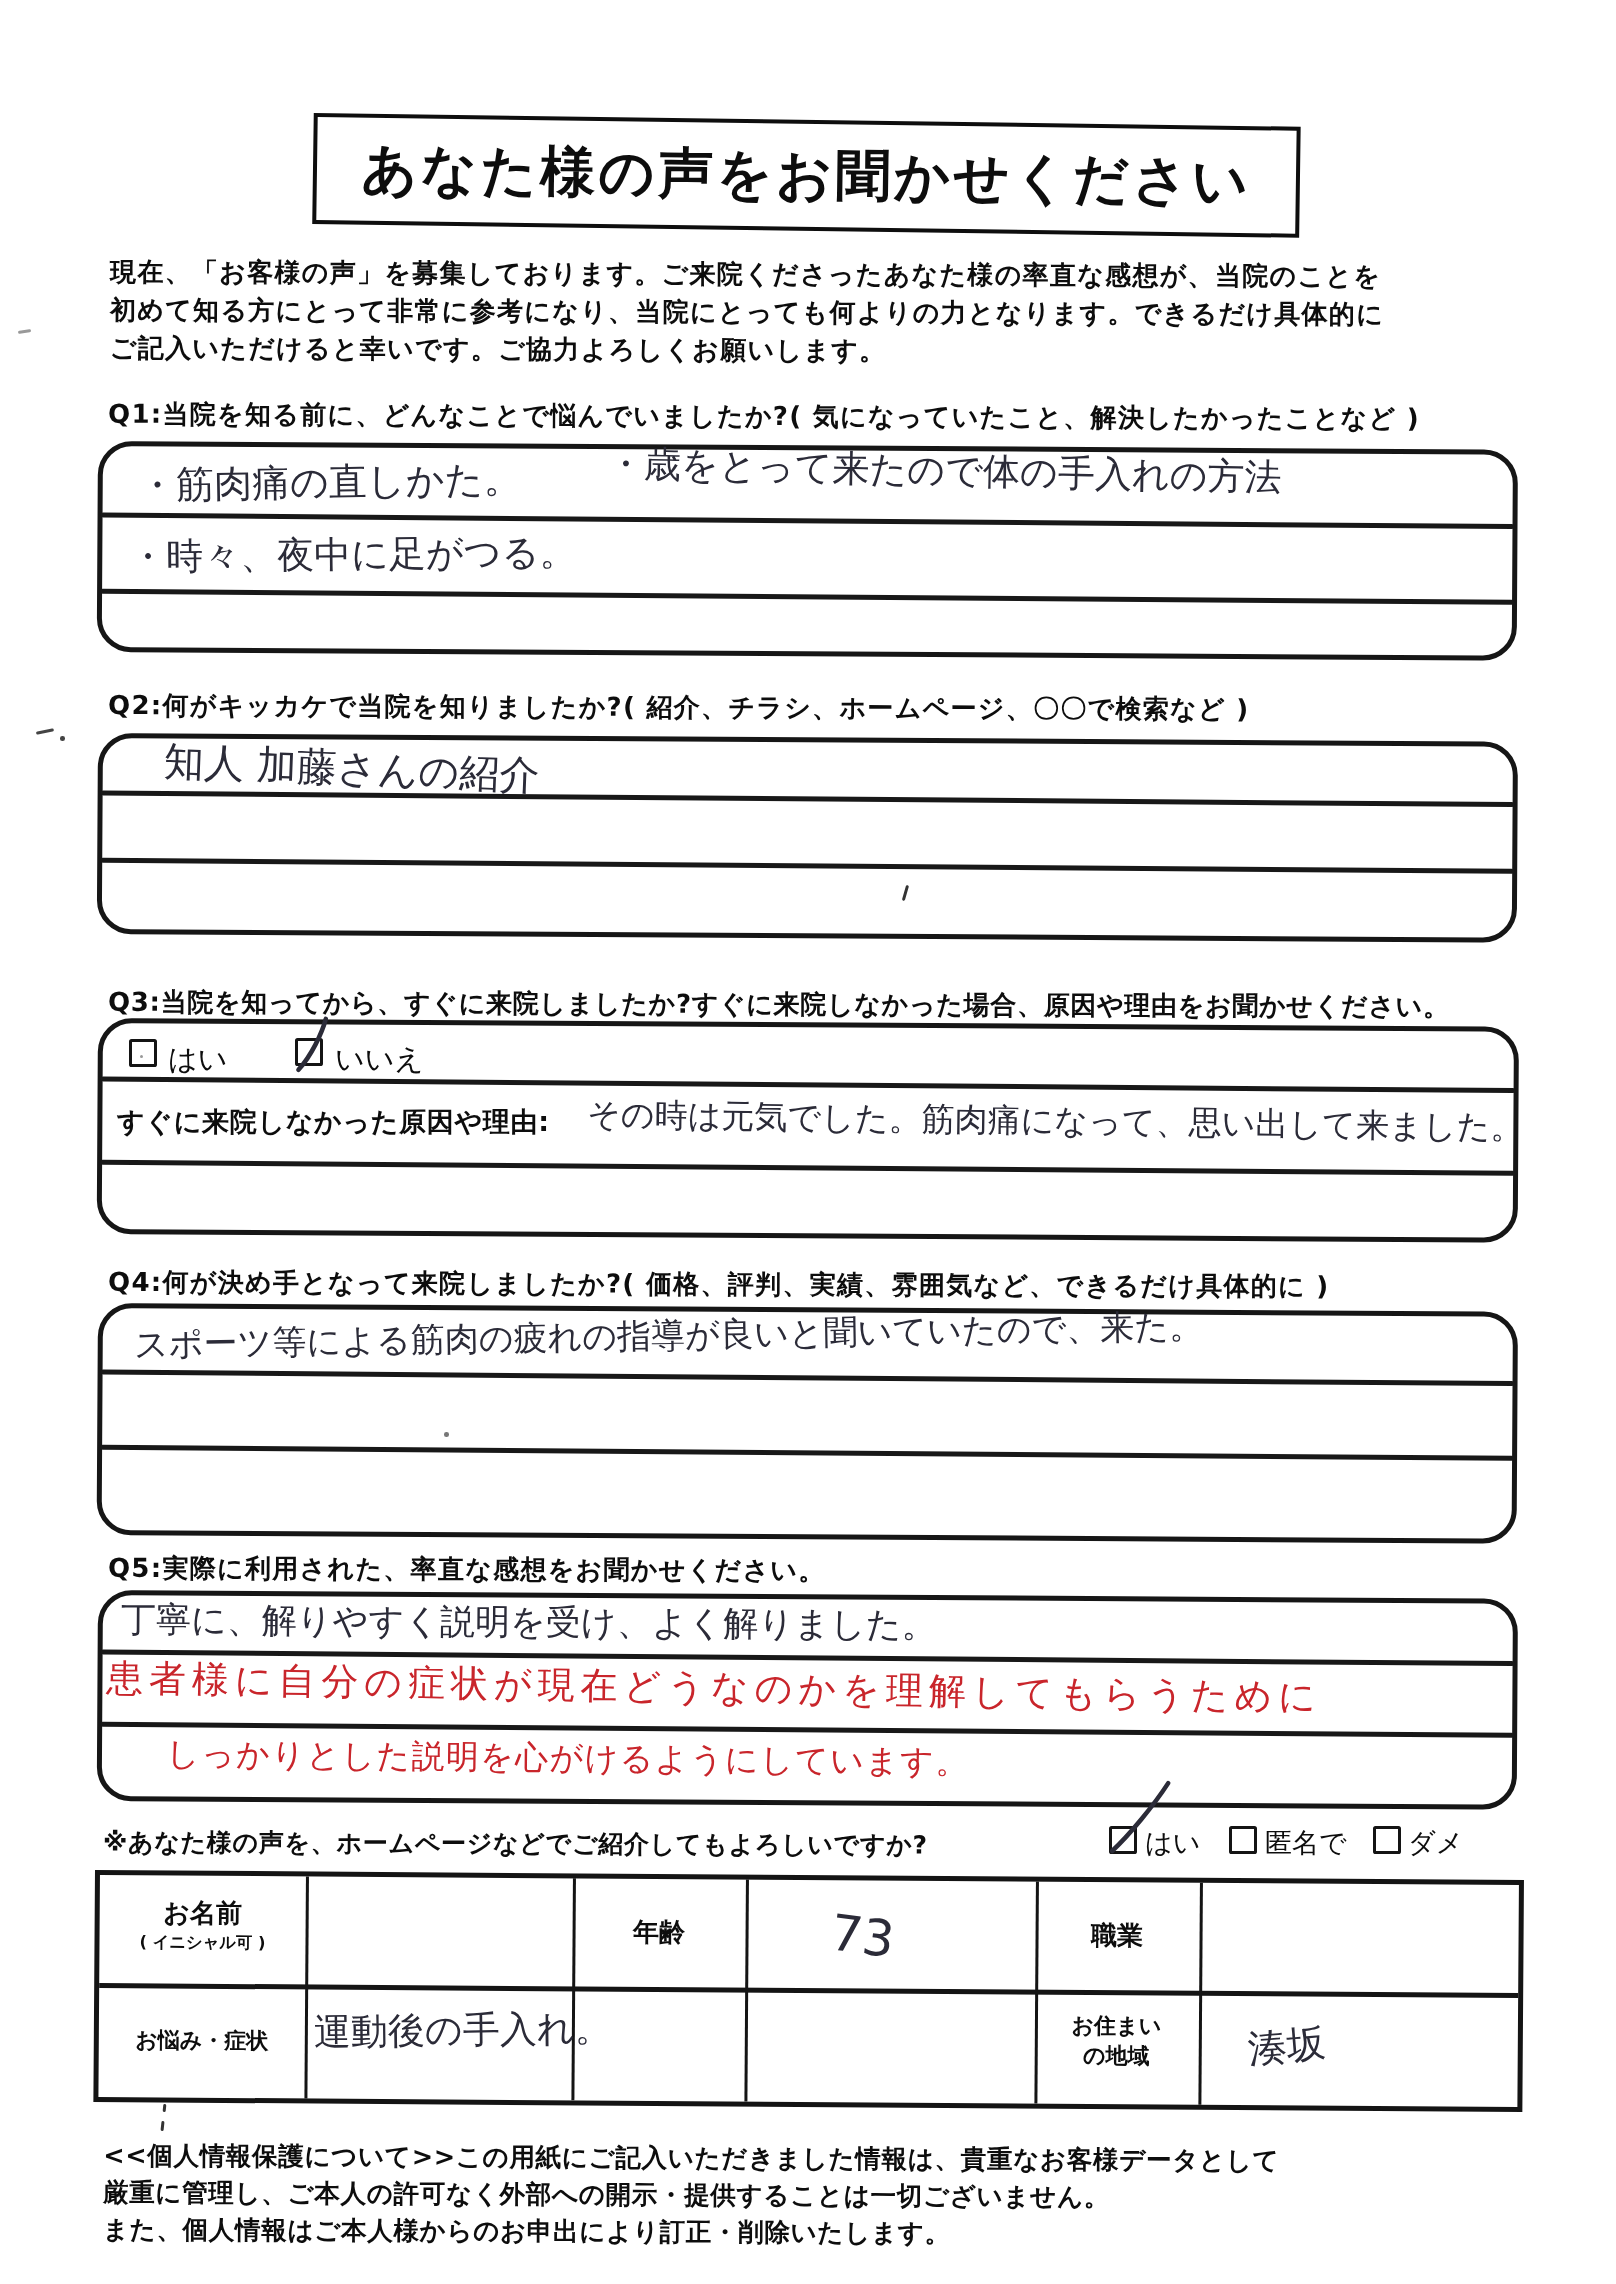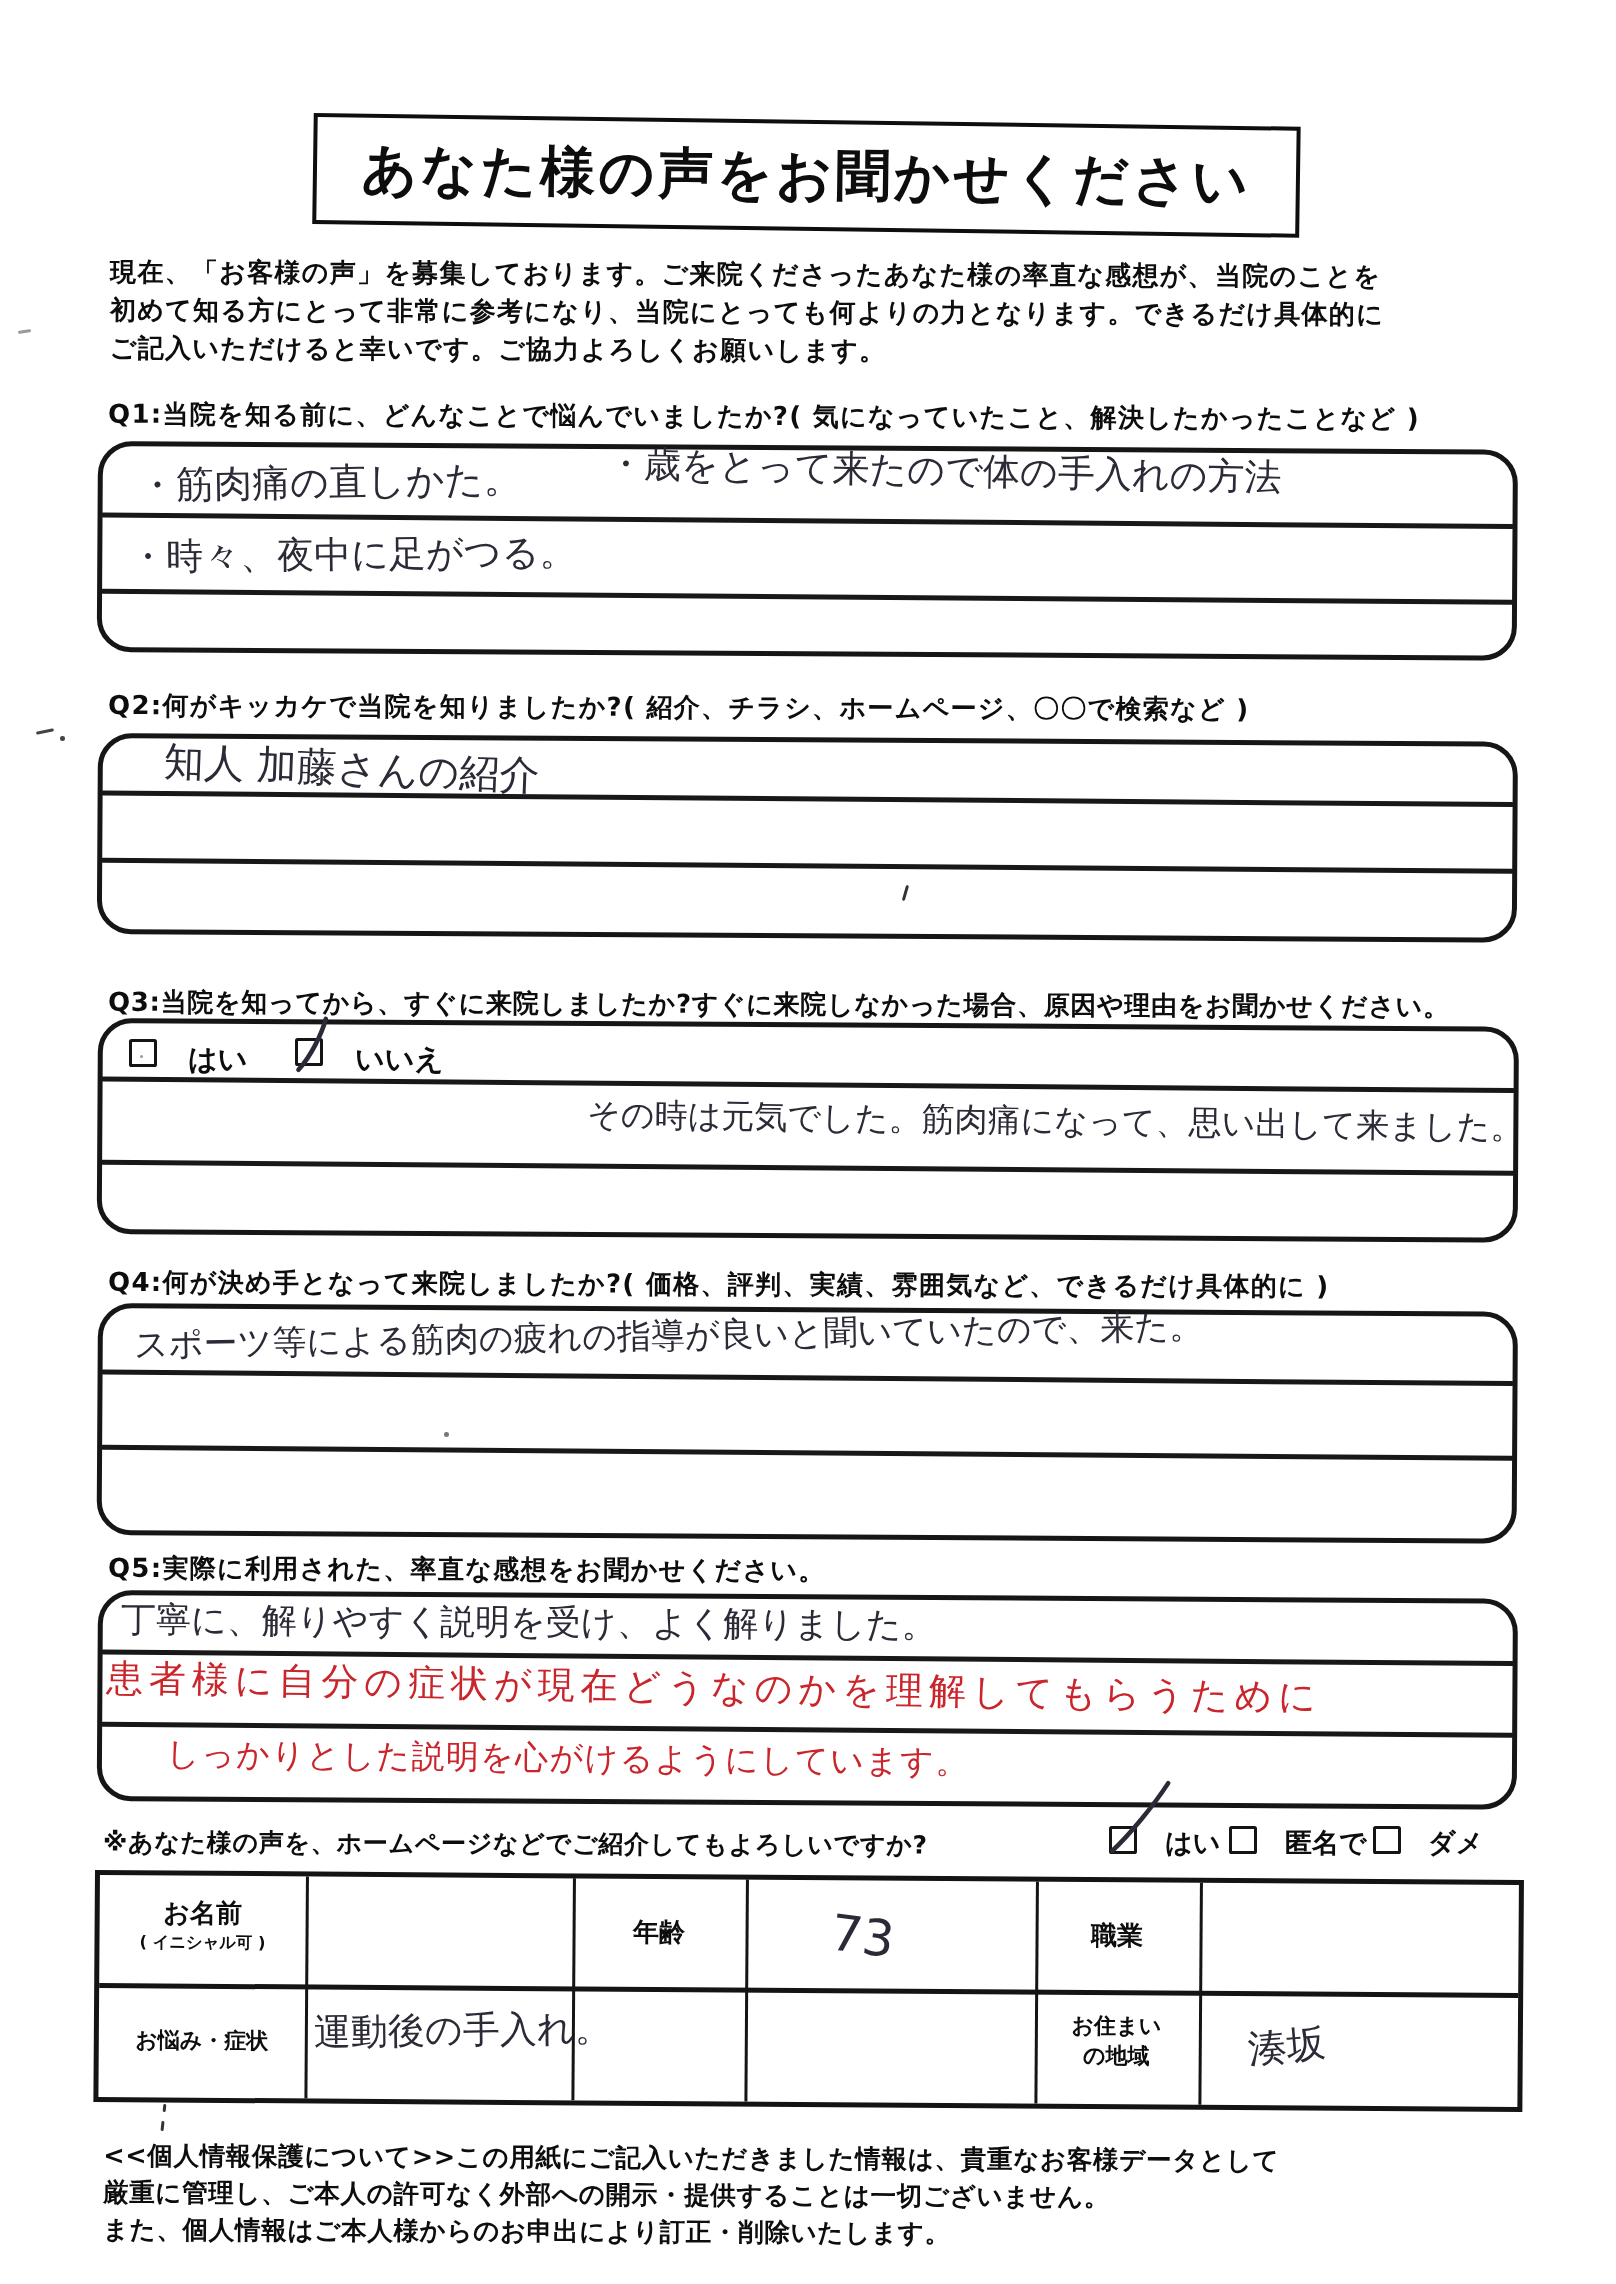--- a/index.html
+++ b/index.html
@@ -17,21 +17,21 @@
   }
   .title-text{font-size:55px;font-weight:bold;letter-spacing:3.3px;white-space:nowrap;}
   .hbox{
     position:absolute;border:5.2px solid #161616;border-radius:34px;background:#fff;
     transform:rotate(0.35deg);transform-origin:left top;
   }
   .rule{position:absolute;left:-2px;right:-2px;height:4.6px;background:#181818;border-radius:2.6px;}
   .hw{position:absolute;color:#2b2b38;white-space:nowrap;font-weight:400;}
   .hw-red{color:#c9252b;}
   .cb{position:absolute;width:22px;height:22px;border:3.3px solid #141414;border-radius:2.6px;background:#fff;}
-  .cb-label{position:absolute;font-weight:bold;font-size:29px;white-space:nowrap;margin-left:20px;}
+  .cb-label{position:absolute;font-weight:normal;font-size:29px;white-space:nowrap;}
   .ptable{
     position:absolute;left:95px;top:1870px;width:1419px;height:222px;
     border:5.2px solid #141414;transform:rotate(0.4deg);transform-origin:left top;background:#fff;
   }
   .vline{position:absolute;top:0;bottom:0;width:3.3px;background:#141414;}
   .hsep{position:absolute;left:0;right:0;top:108px;height:5.2px;background:#141414;}
   .cell-label{position:absolute;font-weight:bold;text-align:center;white-space:nowrap;}
   .artifact{position:absolute;background:#444;border-radius:2px;}
   svg.check{position:absolute;overflow:visible;}
 </style>
@@ -70,20 +70,21 @@
     <div class="rule" style="top:138px;transform:rotate(0.1deg);"></div>
   </div>
   <div class="cb" style="left:129px;top:1039px;"></div>
   <div class="artifact" style="left:140px;top:1055px;width:3.3px;height:3.3px;background:#999;"></div>
   <div class="cb-label" style="left:168px;top:1040px;">はい</div>
   <div class="cb" style="left:295px;top:1038px;"></div>
   <svg class="check" style="left:288px;top:1015px;" width="47" height="60" viewBox="0 0 72 92">
     <path d="M58 6 C52 28, 36 62, 16 84" stroke="#2b2b38" stroke-width="7" fill="none" stroke-linecap="round"></path>
   </svg>
   <div class="cb-label" style="left:335px;top:1040px;">いいえ</div>
+  <div class="abs printed" style="left:117px;top:1104px;font-size:27px;letter-spacing:0.7px;">すぐに来院しなかった原因や理由:</div>
   <div class="hw" style="left:587px;top:1099px;font-size:33px;transform:rotate(0.8deg);">その時は元気でした。筋肉痛になって、思い出して来ました。</div>
 
   <div class="abs printed" style="left:108px;top:1267px;font-size:26px;letter-spacing:1.3px;transform:rotate(0.2deg);">Q4:何が決め手となって来院しましたか?( 価格、評判、実績、雰囲気など、できるだけ具体的に )</div>
   <div class="hbox" style="left:98px;top:1303px;width:1410px;height:222px;">
     <div class="rule" style="top:63px;transform:rotate(0.12deg);"></div>
     <div class="rule" style="top:138px;transform:rotate(0.1deg);"></div>
   </div>
   <div class="hw" style="left:134px;top:1313px;font-size:34px;transform:rotate(-1deg);">スポーツ等による筋肉の疲れの指導が良いと聞いていたので、来た。</div>
 
   <div class="abs printed" style="left:108px;top:1552px;font-size:26px;letter-spacing:1.3px;transform:rotate(0.2deg);">Q5:実際に利用された、率直な感想をお聞かせください。</div>

